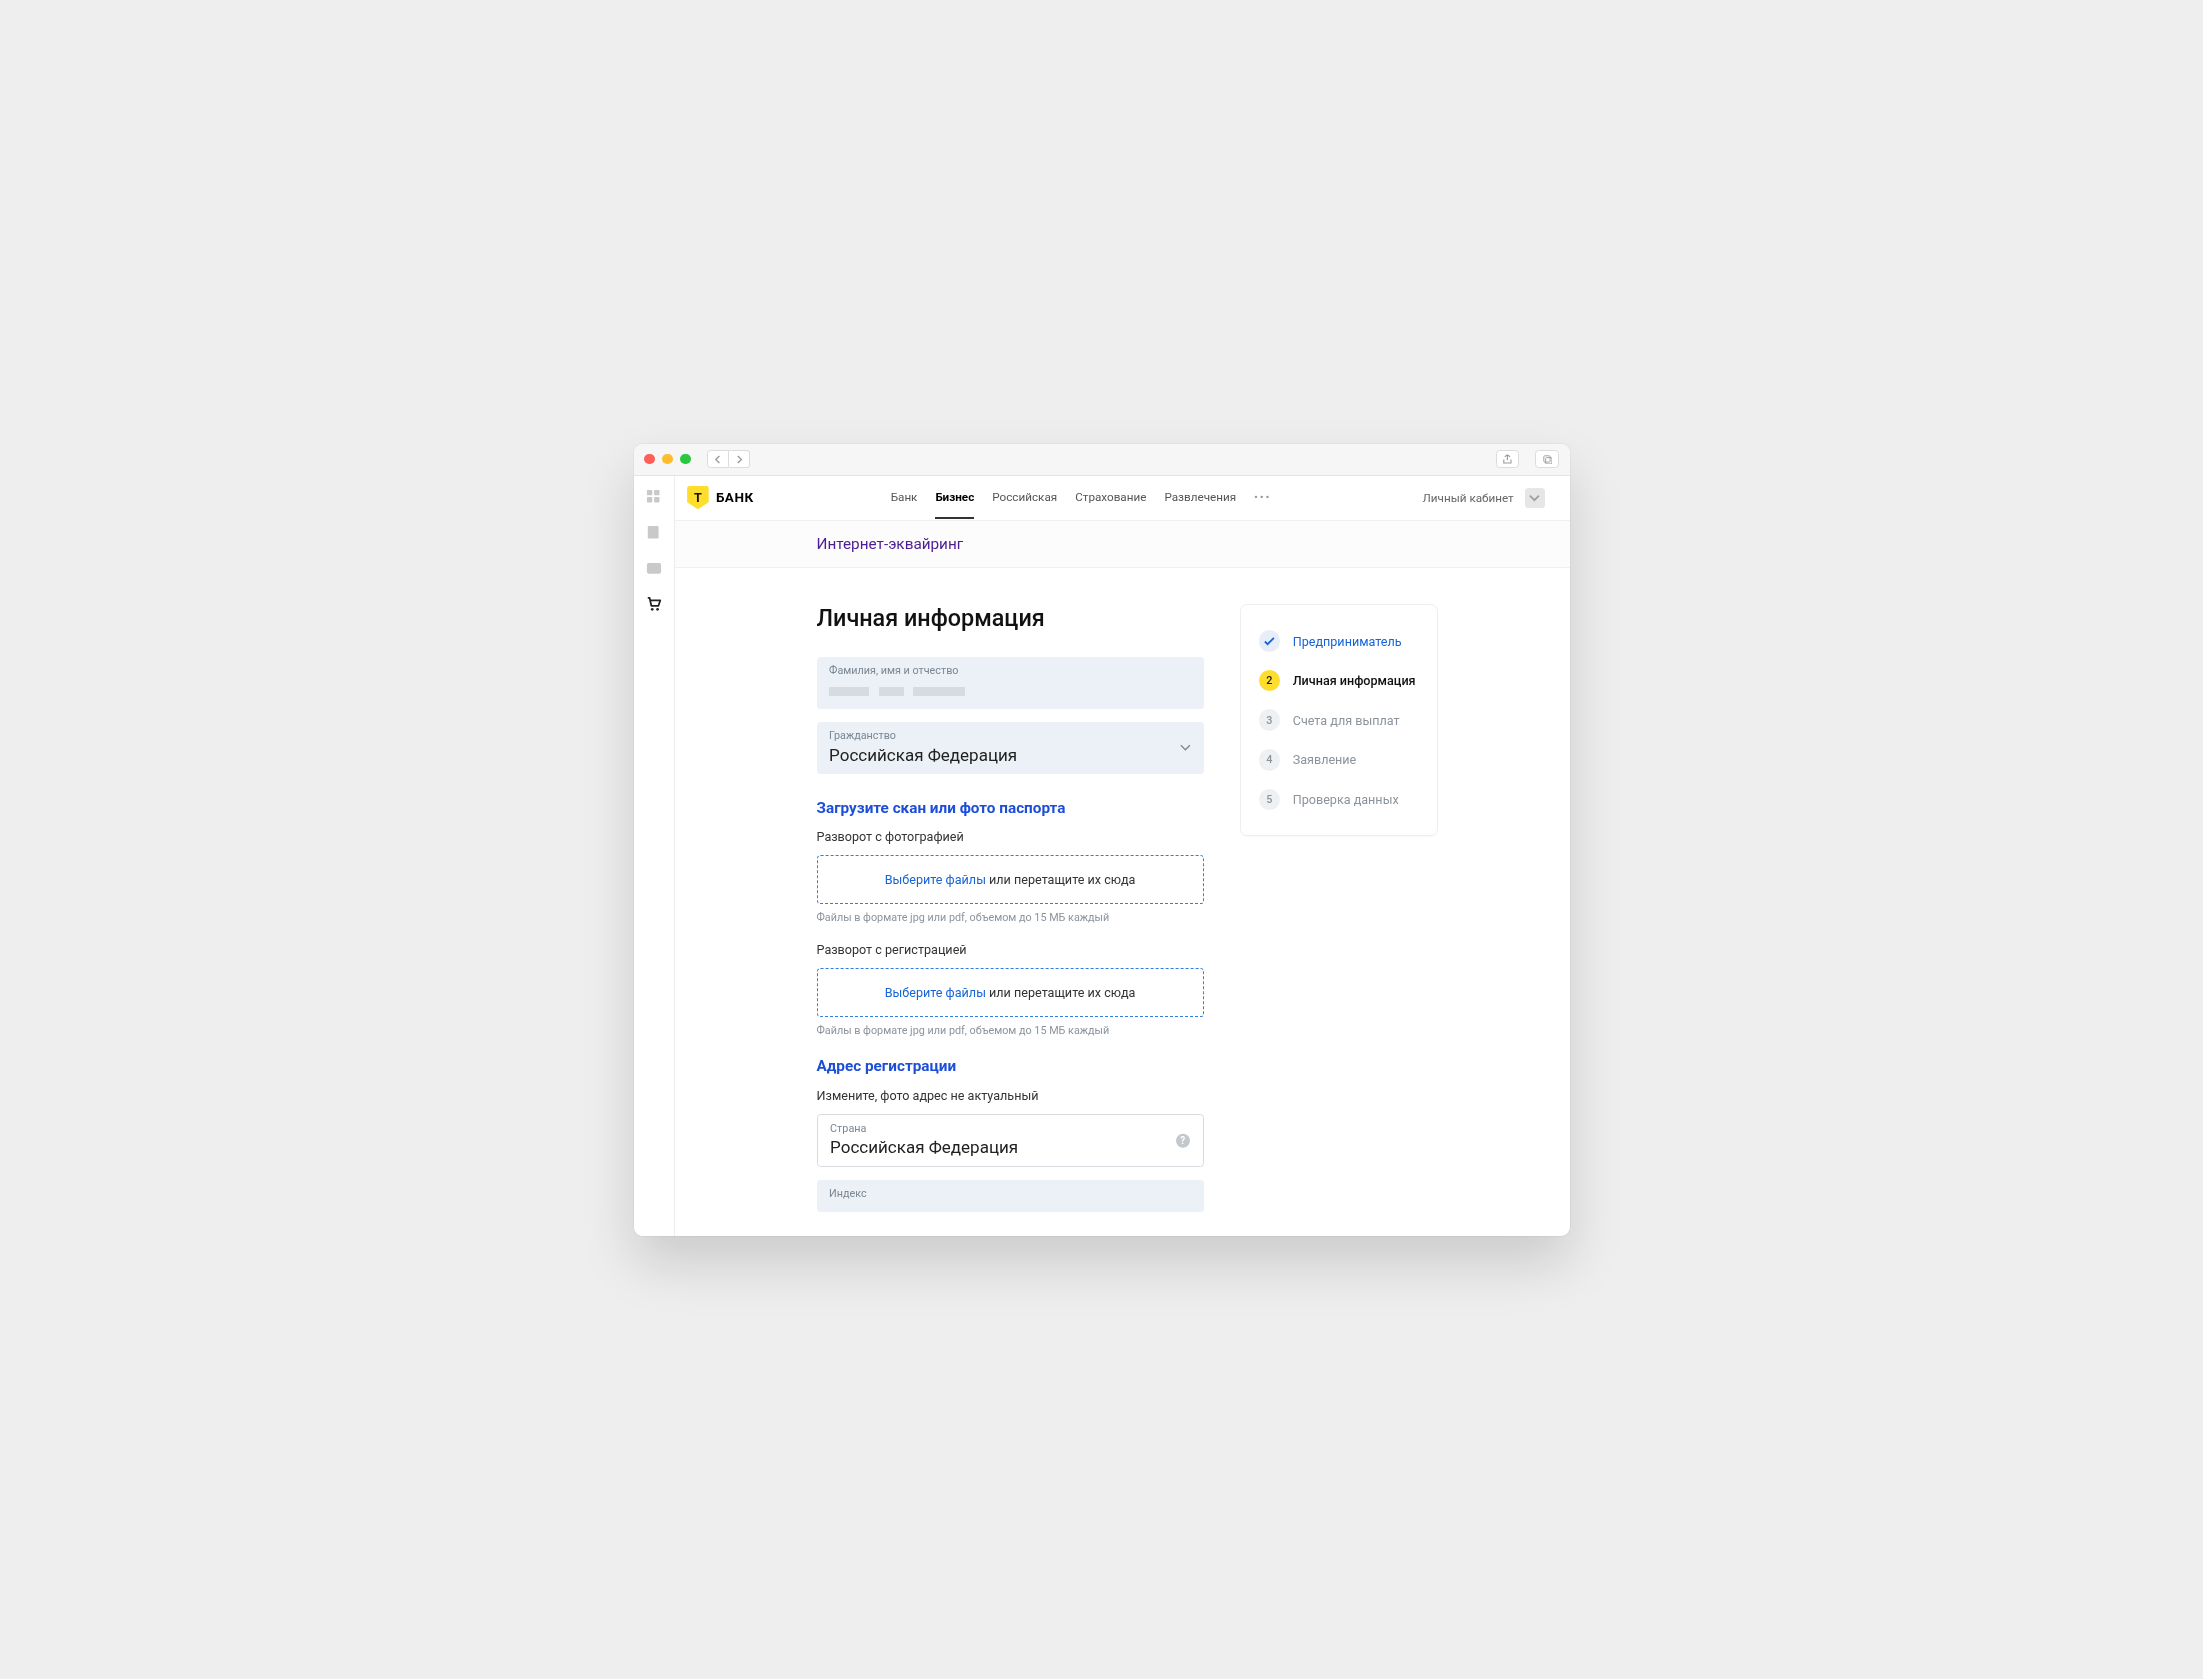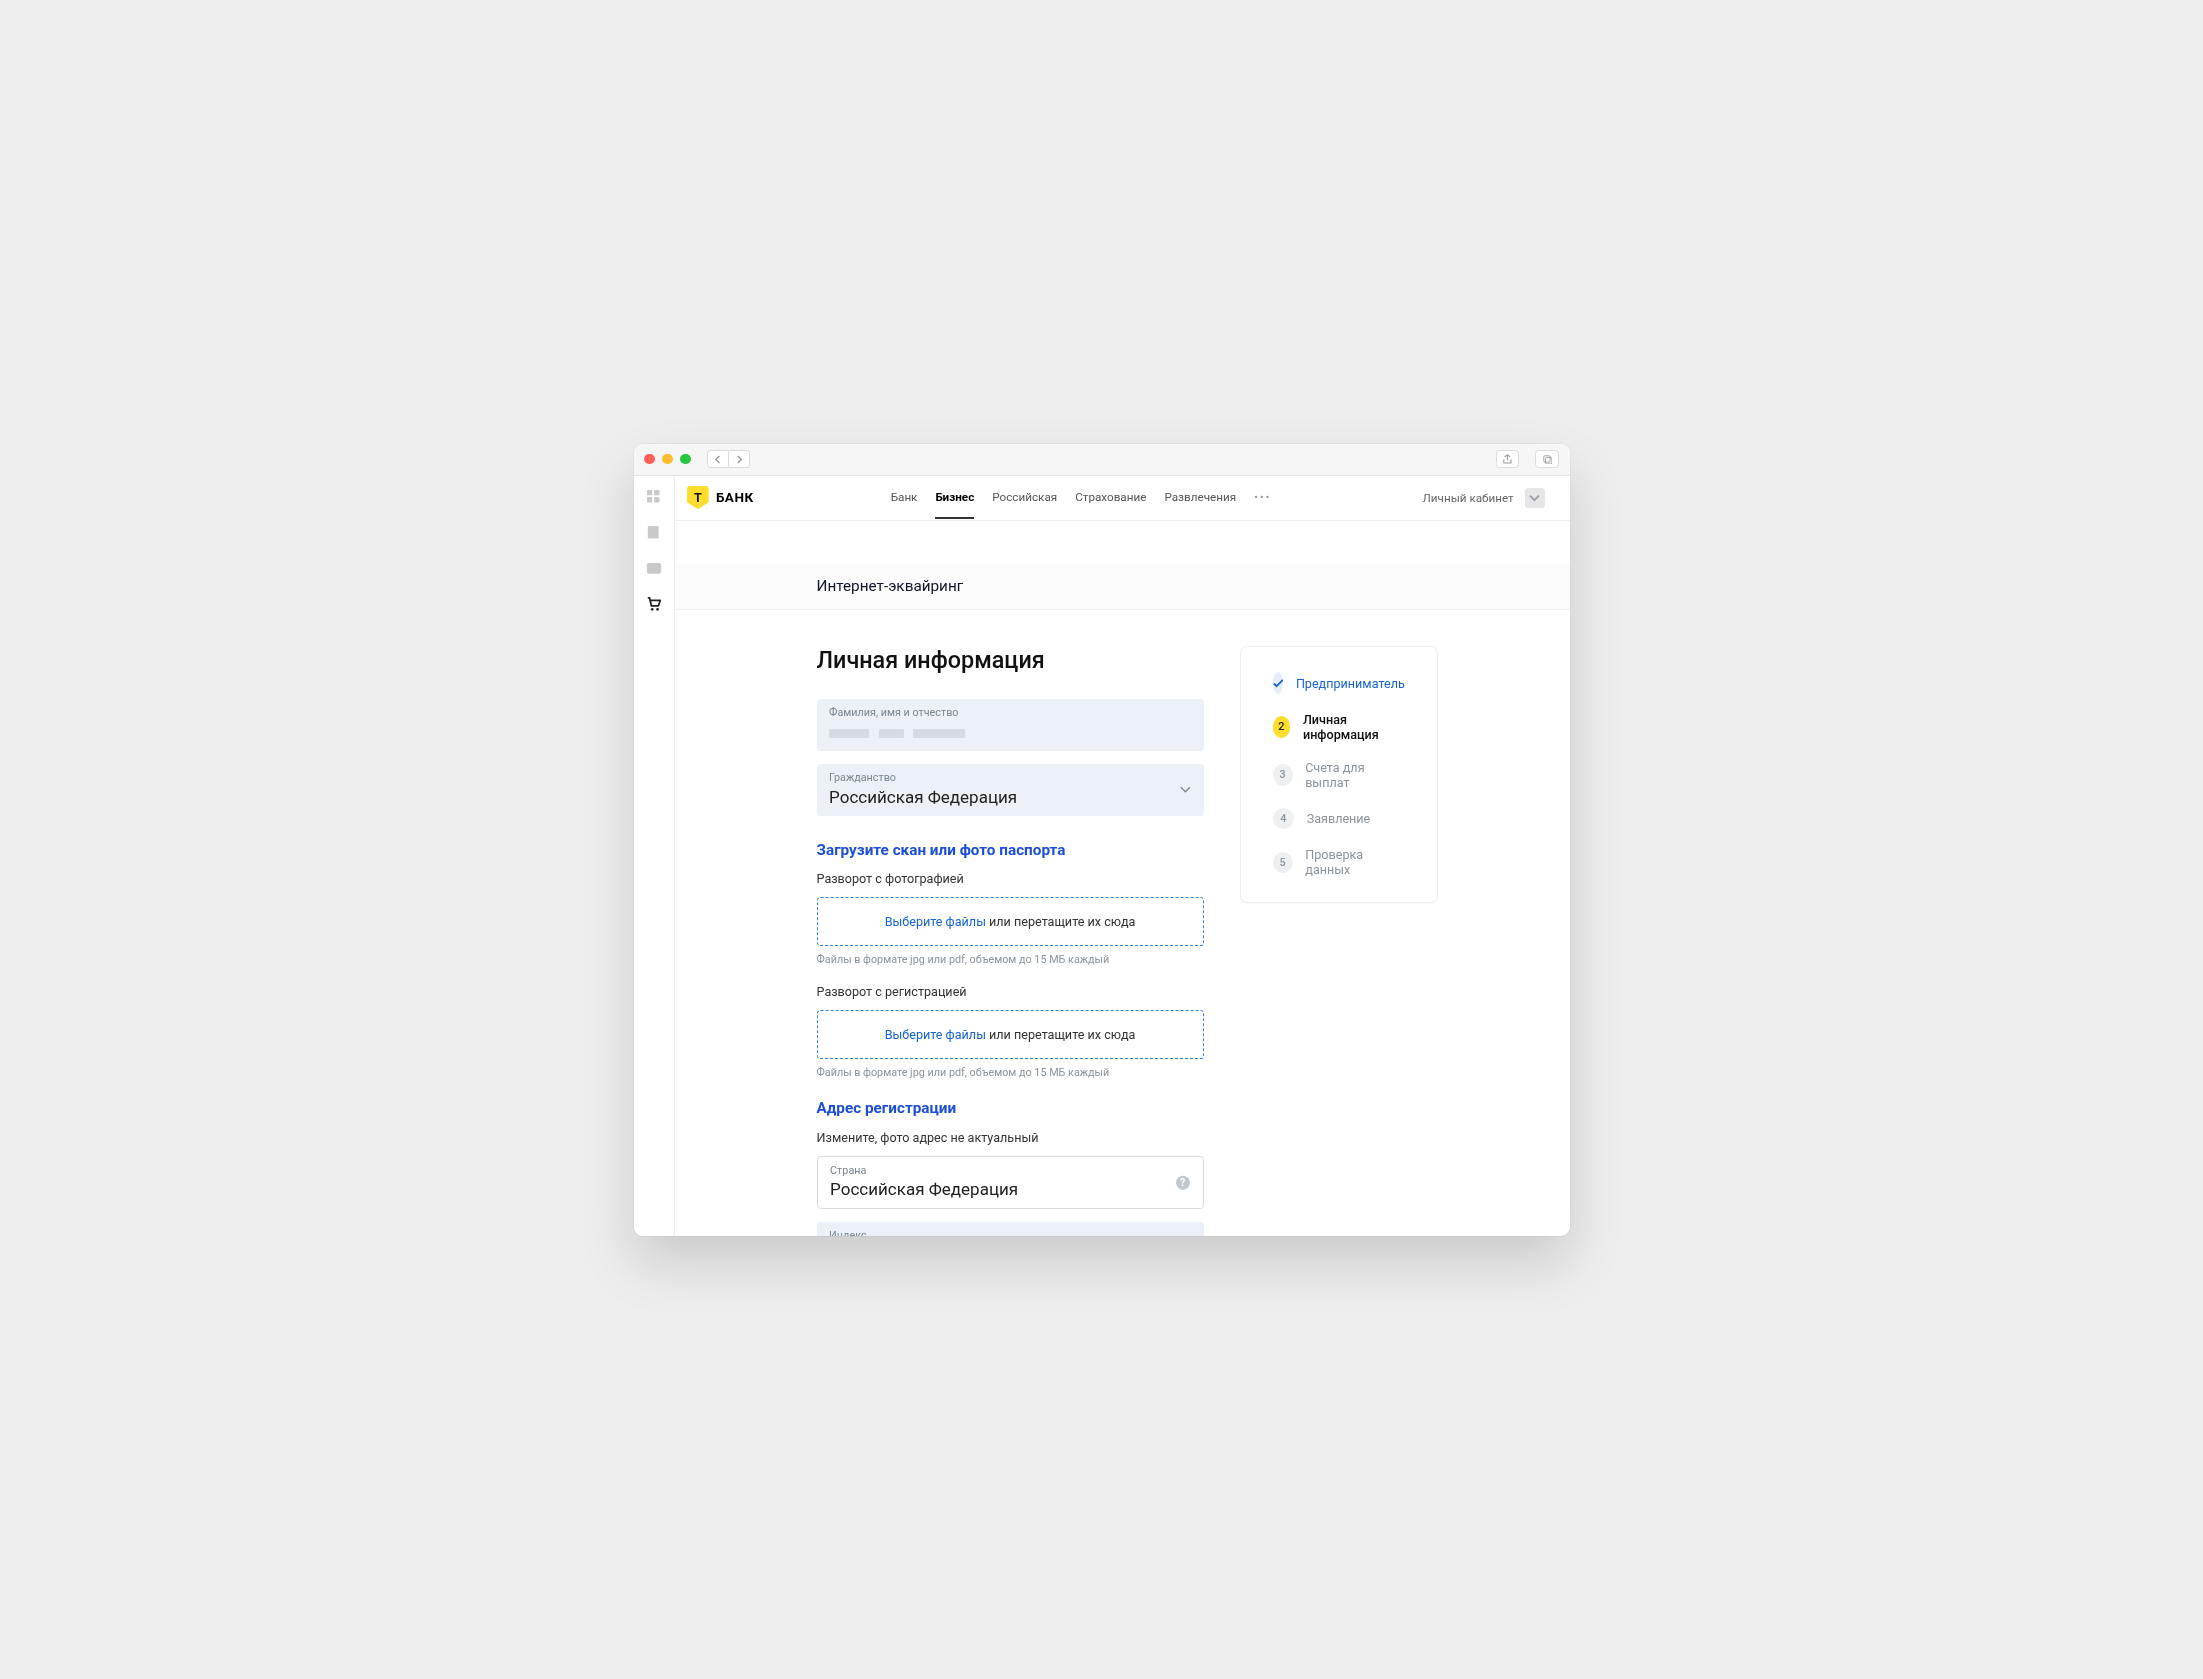--- a/index.html
+++ b/index.html
@@ -80,21 +80,21 @@
   .tabs{display:flex; gap:18px; font-size:11.7px; color:#333; margin-left:117px;}
   .tab{padding:14.4px 0 12.6px; cursor:pointer; color:#555;}
   .tab.active{color:#000; font-weight:700; border-bottom:2.7px solid #333;}
   .tab.more{letter-spacing:1.8px;color:#999;}
   .rightnav{margin-left:auto; display:flex; align-items:center; gap:10.8px; font-size:11.7px; color:#666;}
   .user-square{width:20px;height:20px;background:#e6e6e6;border-radius:3.6px;display:flex;align-items:center;justify-content:center;color:#888;}
 
   .subheader{
     background:#fcfcfc;border-bottom:0.9px solid #f0f0f0;
     padding:14.4px 25px;
-    font-size:15.3px; color:#0f172a;margin-top:42px;
+    font-size:15.3px; color:#4c1d95;
   }
   .subheader-inner{max-width:612px;margin-left:117px;}
 
   .main{
     display:flex; gap:36px; padding:36px 25px 54px;
     max-width:810px; margin-left:117px;
   }
   .form-col{ flex:1; max-width:387px; }
   .steps-col{ width:198px; }
 
@@ -127,21 +127,21 @@
   .hint{ font-size:10.8px; color:#8b949c; margin-top:7.2px; margin-bottom:18px;}
 
   .dropzone{
     border:0.9px dashed #2f7fe3; border-radius:3.6px;
     padding:16px 10.8px; text-align:center; font-size:12.6px; color:#333;
     cursor:pointer;
   }
   .dropzone .link{ color:#1664d8; }
 
   .steps{
-    background:#fff; border:0.9px solid #eceef1; border-radius:7.2px; padding:16px 32px;
+    background:#fff; border:0.9px solid #eceef1; border-radius:7.2px; padding:16px 18px;
     box-shadow:0 0.9px 1.8px rgba(0,0,0,0.03);
   }
   .step{ display:flex; align-items:center; gap:12.6px; padding:9px 0; font-size:12.6px;}
   .step .num{
     width:21.6px;height:21.6px;border-radius:50%;
     display:flex;align-items:center;justify-content:center;font-size:10.8px;font-weight:500;
   }
   .step.done .num{ background:#e8eef7; color:#1664d8;}
   .step.done .label{ color:#1664d8;}
   .step.active .num{ background:#ffdd2d; color:#222;}

